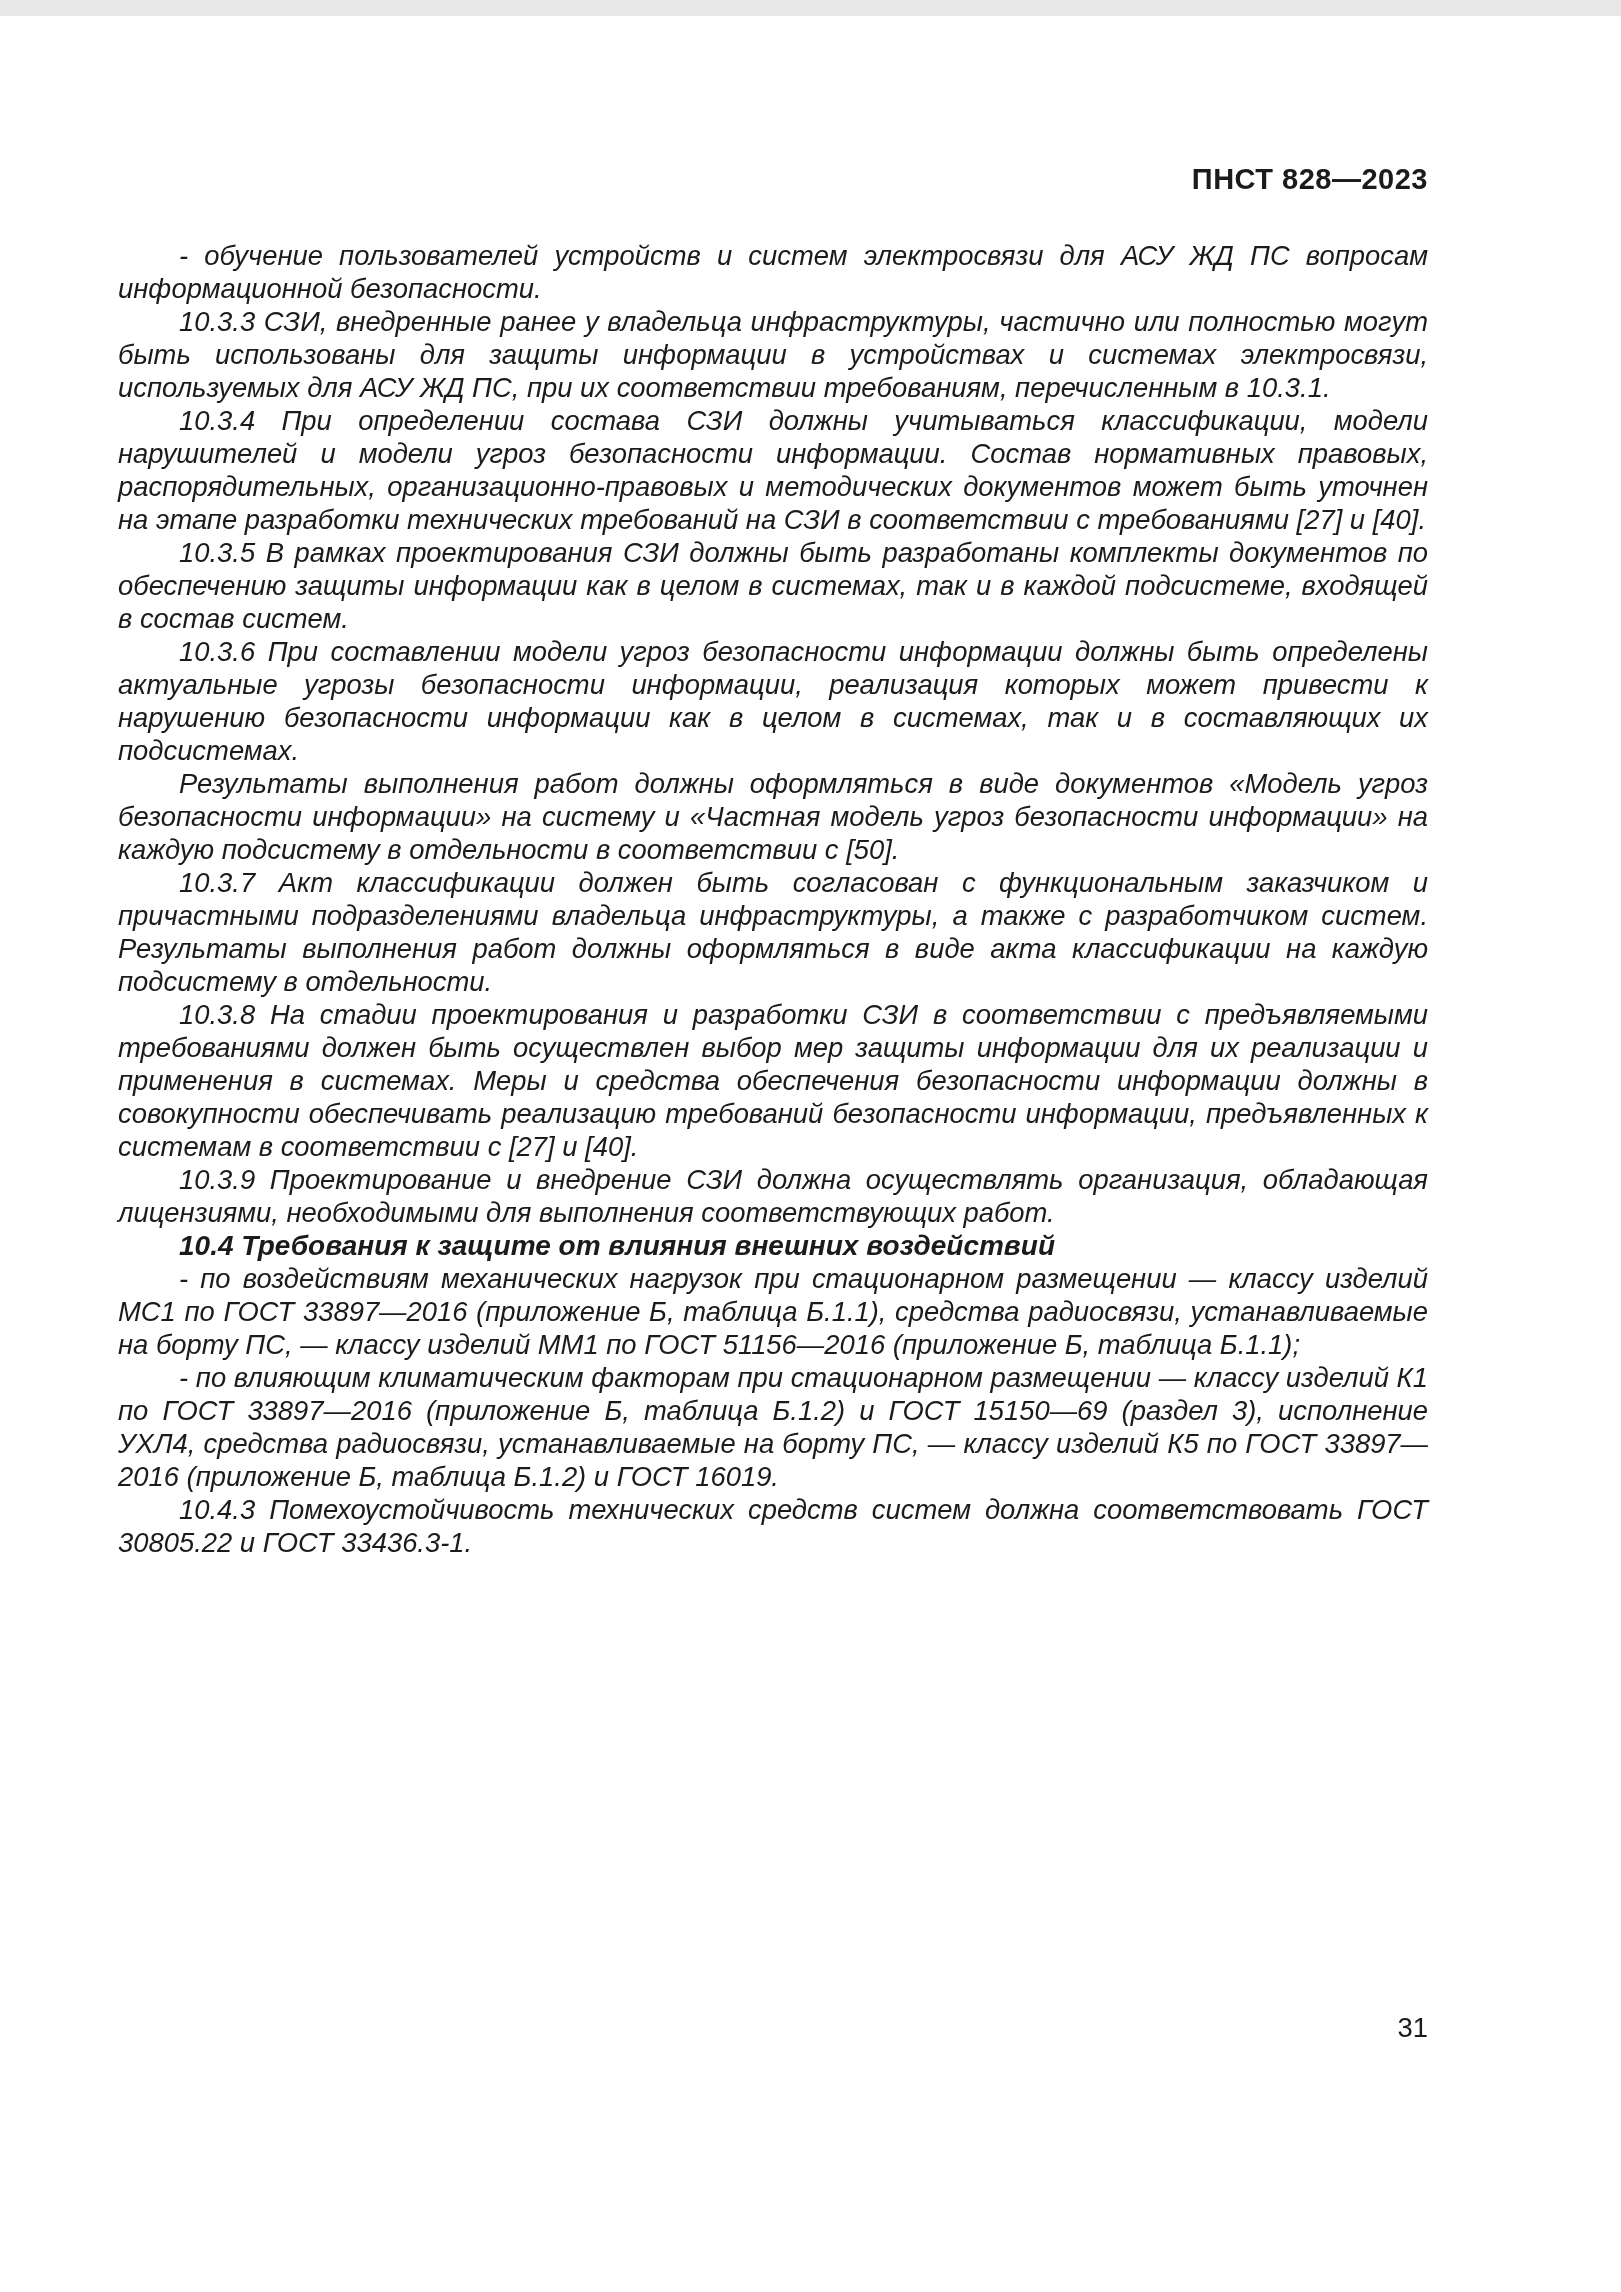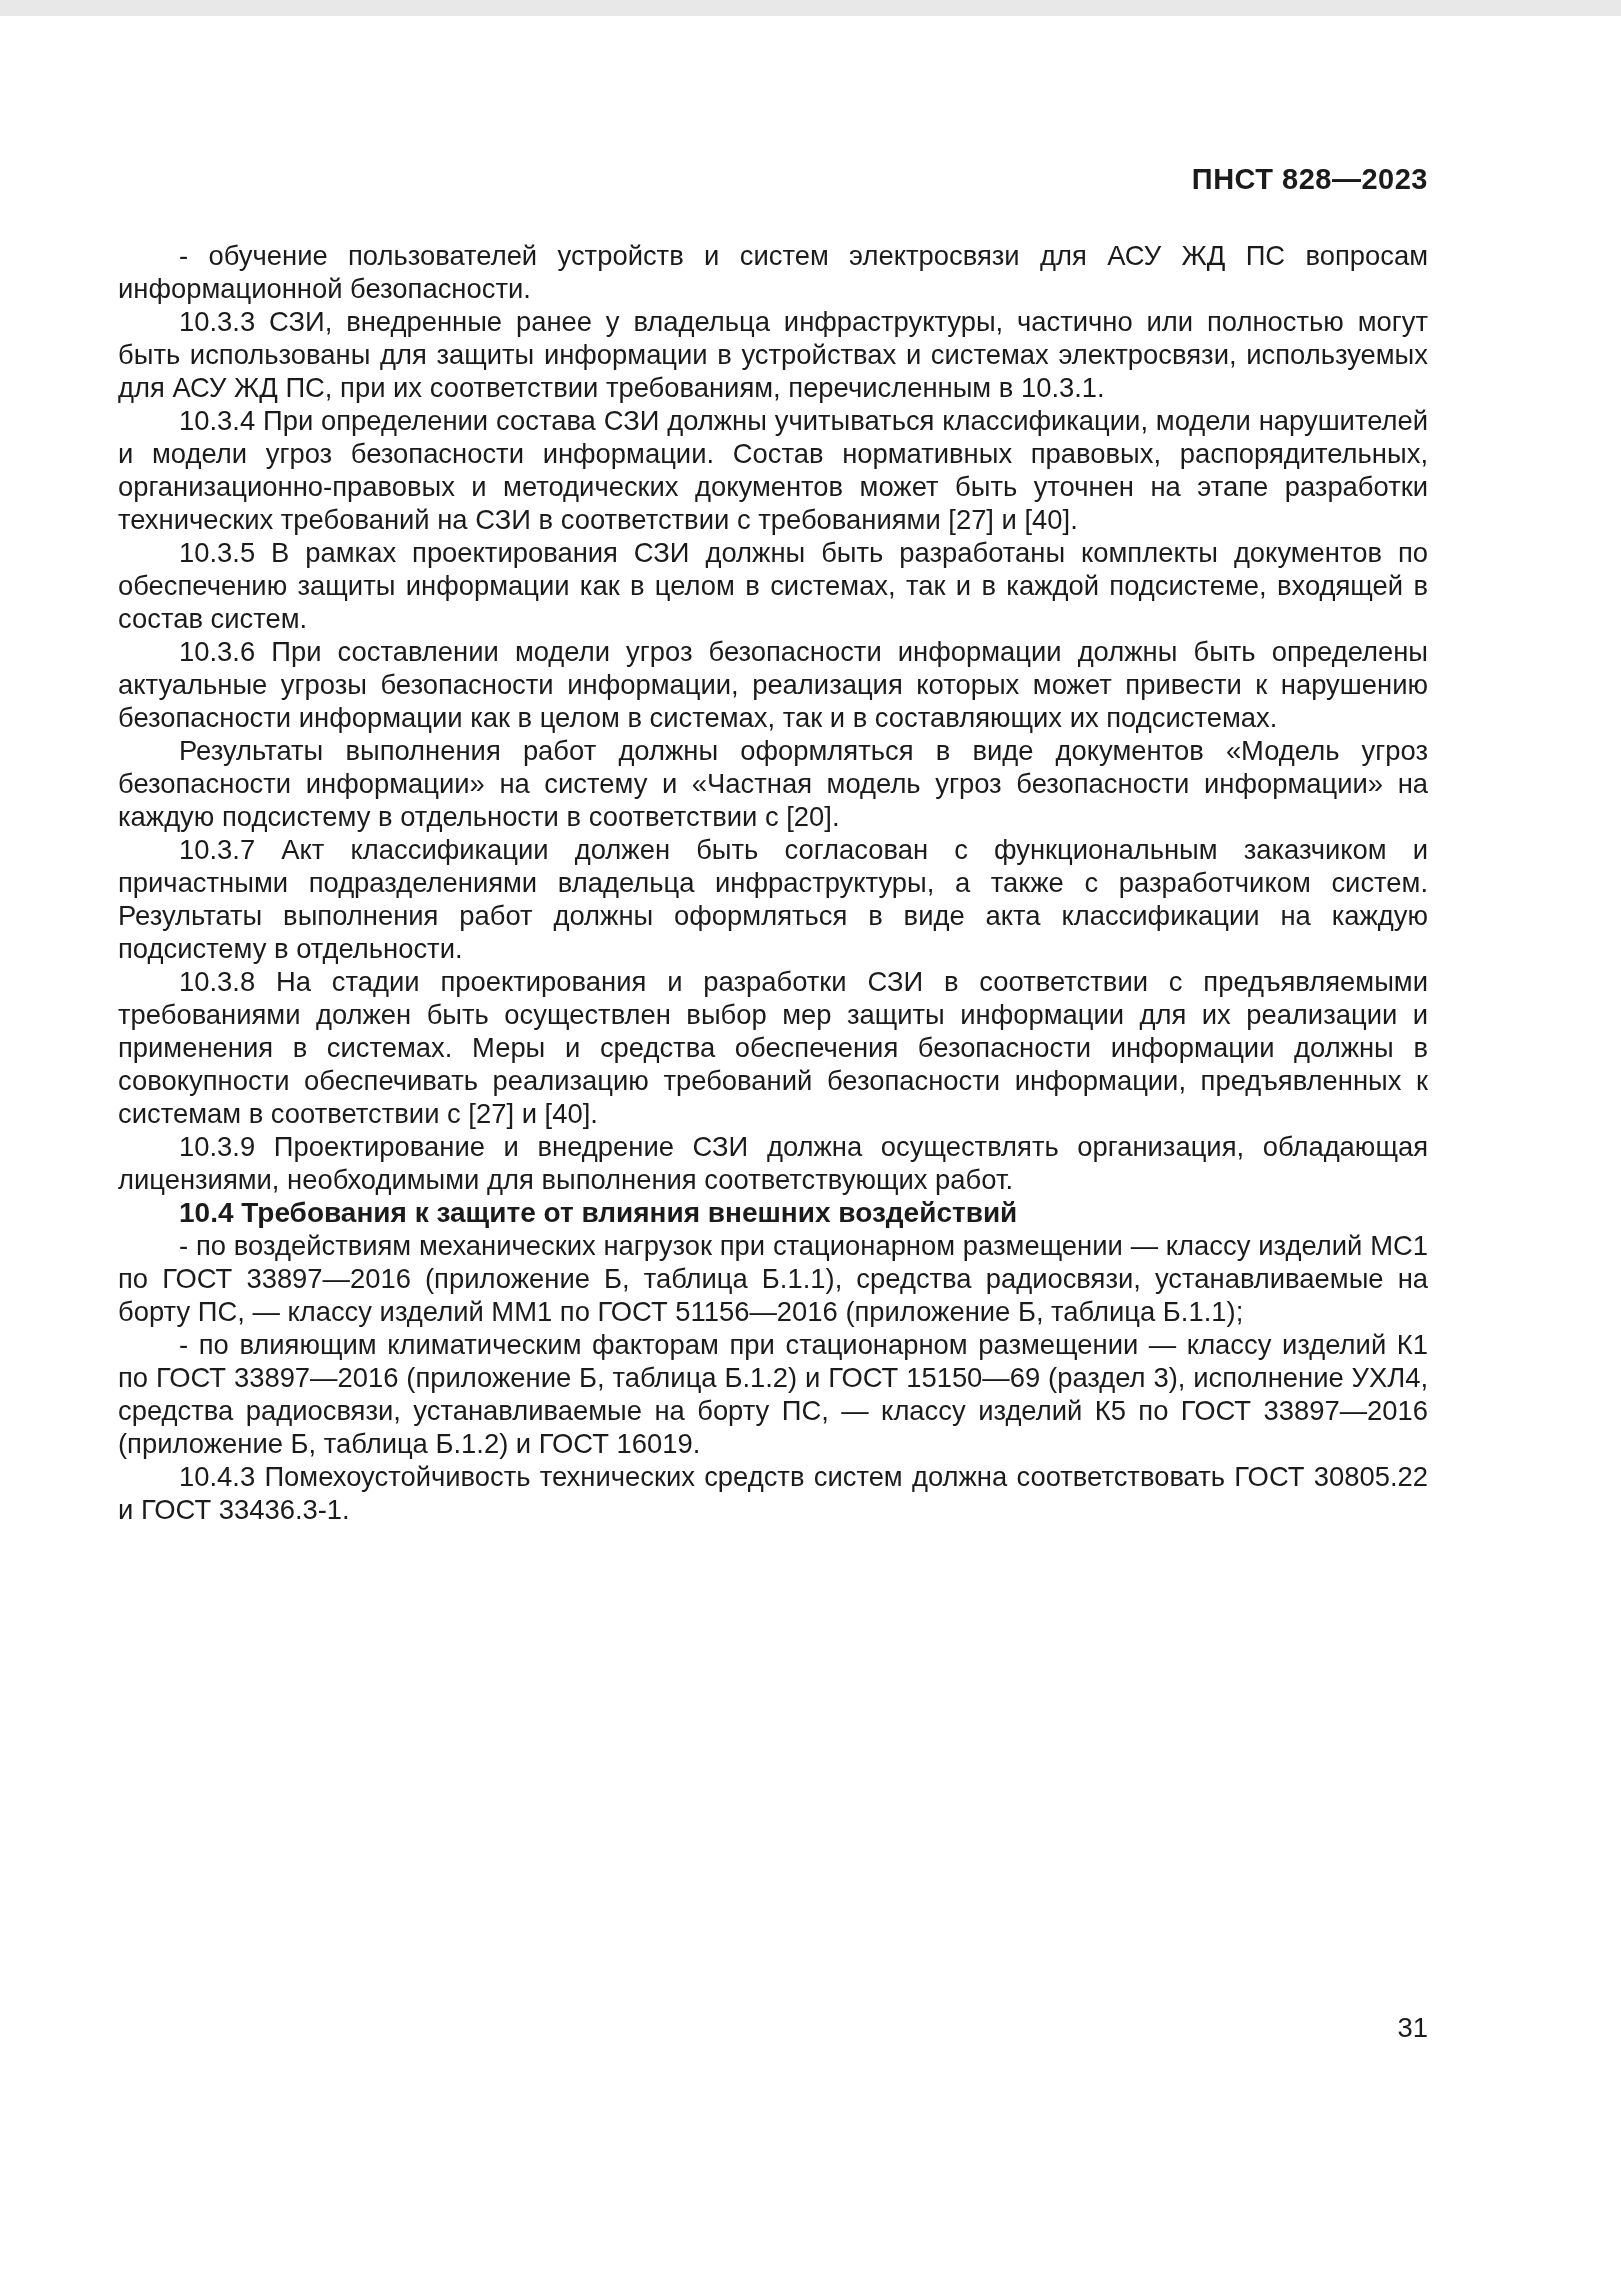--- a/index.html
+++ b/index.html
@@ -33,20 +33,21 @@
     left: 118px;
     width: 1310px;
     font-size: 27.4px;
     line-height: 33px;
     text-align: justify;
   }
   .content p {
     margin: 0;
     padding: 0;
     text-indent: 61px;
+    font-style: italic;
   }
   .section-heading {
     margin: 0;
     padding: 0;
     text-indent: 61px;
     font-weight: bold;
     font-size: 28px;
     margin-top: 30px;
     margin-bottom: 17.6px;
   }
@@ -65,21 +66,21 @@
 <div class="page">
 
   <div class="doc-header">ПНСТ 828—2023</div>
 
   <div class="content">
     <p>- обучение пользователей устройств и систем электросвязи для АСУ ЖД ПС вопросам информационной безопасности.</p>
     <p>10.3.3 СЗИ, внедренные ранее у владельца инфраструктуры, частично или полностью могут быть использованы для защиты информации в устройствах и системах электросвязи, используемых для АСУ ЖД ПС, при их соответствии требованиям, перечисленным в 10.3.1.</p>
     <p>10.3.4 При определении состава СЗИ должны учитываться классификации, модели нарушителей и модели угроз безопасности информации. Состав нормативных правовых, распорядительных, организационно-правовых и методических документов может быть уточнен на этапе разработки технических требований на СЗИ в соответствии с требованиями [27] и [40].</p>
     <p>10.3.5 В рамках проектирования СЗИ должны быть разработаны комплекты документов по обеспечению защиты информации как в целом в системах, так и в каждой подсистеме, входящей в состав систем.</p>
     <p>10.3.6 При составлении модели угроз безопасности информации должны быть определены актуальные угрозы безопасности информации, реализация которых может привести к нарушению безопасности информации как в целом в системах, так и в составляющих их подсистемах.</p>
-    <p>Результаты выполнения работ должны оформляться в виде документов «Модель угроз безопасности информации» на систему и «Частная модель угроз безопасности информации» на каждую подсистему в отдельности в соответствии с [20].</p>
+    <p>Результаты выполнения работ должны оформляться в виде документов «Модель угроз безопасности информации» на систему и «Частная модель угроз безопасности информации» на каждую подсистему в отдельности в соответствии с [50].</p>
     <p>10.3.7 Акт классификации должен быть согласован с функциональным заказчиком и причастными подразделениями владельца инфраструктуры, а также с разработчиком систем. Результаты выполнения работ должны оформляться в виде акта классификации на каждую подсистему в отдельности.</p>
     <p>10.3.8 На стадии проектирования и разработки СЗИ в соответствии с предъявляемыми требованиями должен быть осуществлен выбор мер защиты информации для их реализации и применения в системах. Меры и средства обеспечения безопасности информации должны в совокупности обеспечивать реализацию требований безопасности информации, предъявленных к системам в соответствии с [27] и [40].</p>
     <p>10.3.9 Проектирование и внедрение СЗИ должна осуществлять организация, обладающая лицензиями, необходимыми для выполнения соответствующих работ.</p>
 
     <p class="section-heading">10.4 Требования к защите от влияния внешних воздействий</p>
 
     <p>- по воздействиям механических нагрузок при стационарном размещении — классу изделий МС1 по ГОСТ 33897—2016 (приложение Б, таблица Б.1.1), средства радиосвязи, устанавливаемые на борту ПС, — классу изделий ММ1 по ГОСТ 51156—2016 (приложение Б, таблица Б.1.1);</p>
     <p>- по влияющим климатическим факторам при стационарном размещении — классу изделий К1 по ГОСТ 33897—2016 (приложение Б, таблица Б.1.2) и ГОСТ 15150—69 (раздел 3), исполнение УХЛ4, средства радиосвязи, устанавливаемые на борту ПС, — классу изделий К5 по ГОСТ 33897—2016 (приложение Б, таблица Б.1.2) и ГОСТ 16019.</p>
     <p>10.4.3 Помехоустойчивость технических средств систем должна соответствовать ГОСТ 30805.22 и ГОСТ 33436.3-1.</p>
   </div>

